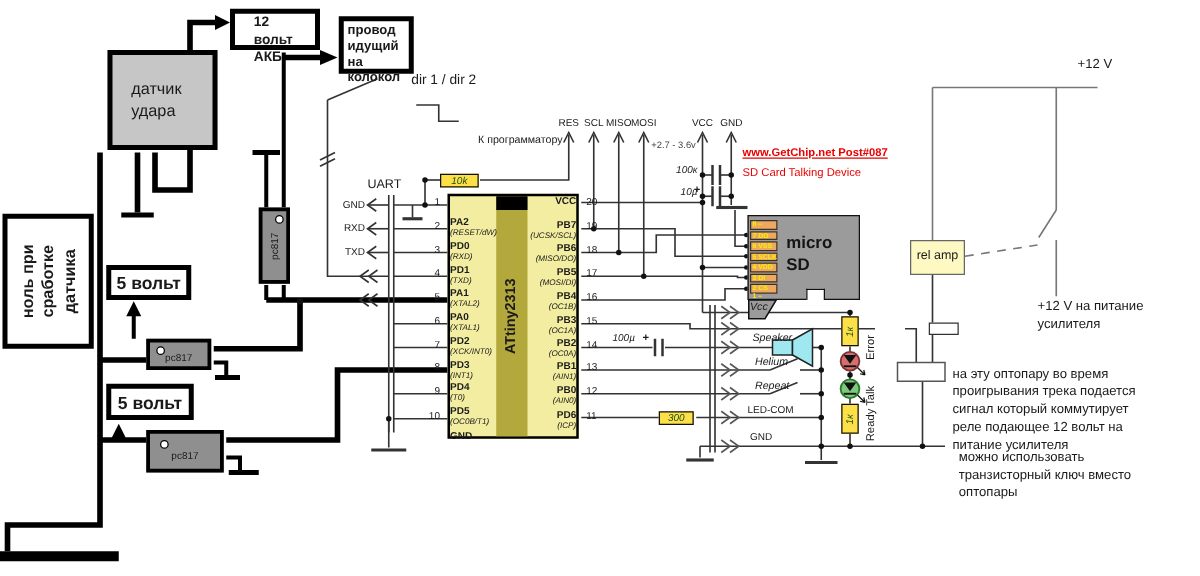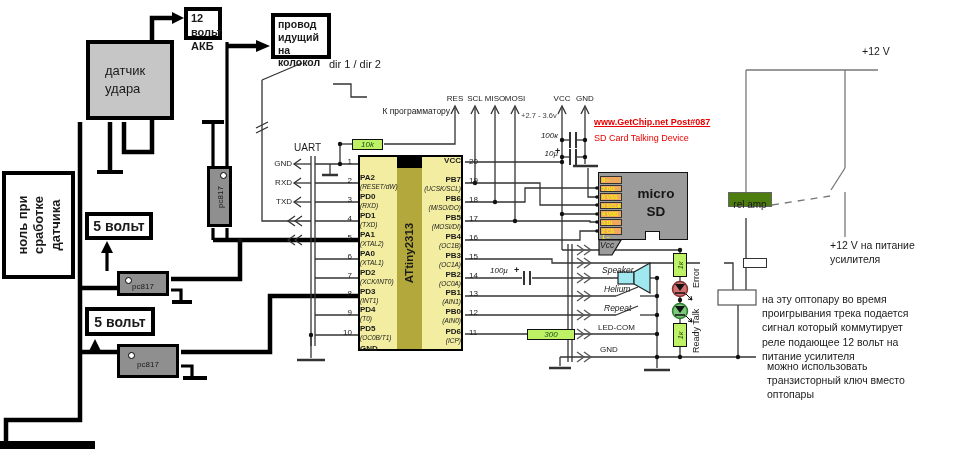--- a/index.html
+++ b/index.html
@@ -22,32 +22,32 @@
   #mcu .band{position:absolute;left:37px;top:0;width:25px;height:100%;background:#b3a83b;}
   #mcu .notch{position:absolute;left:37px;top:0;width:25px;height:11px;background:#000;}
   .pinrow{position:absolute;height:19px;font-size:8px;line-height:8px;}
   .pinrow .num{display:inline-block;width:30px;text-align:right;vertical-align:top;padding-top:1px;font-size:8px;}
   .pinrow .numr{display:inline-block;width:24px;text-align:left;vertical-align:top;padding-left:8px;padding-top:1px;font-size:8px;}
   .pinrow .names{display:inline-block;width:92px;padding-left:8px;vertical-align:top;margin-top:17px;}
   .pinrow .namesr{display:inline-block;width:64px;text-align:right;vertical-align:top;}
   .pname{font-weight:bold;font-size:8px;line-height:8.5px;display:block;}
   .palt{font-style:italic;font-size:6.5px;line-height:7px;display:block;}
   
-  .res{position:absolute;background:#bef264;border:1.2px solid #111;box-sizing:border-box;
+  .res{position:absolute;background:#fde047;border:1.2px solid #111;box-sizing:border-box;
        font-size:8px;font-style:italic;color:#194d19;text-align:center;line-height:9px;}
   .resv{display:flex;align-items:center;justify-content:center;}
   .resv span{transform:rotate(-90deg);display:block;}
   
   #sd{position:absolute;left:598px;top:172px;width:90px;height:68px;background:#9b9b9b;border:1.5px solid #111;box-sizing:border-box;}
   #sd .pad{position:absolute;left:1px;width:22px;height:7.5px;background:#efa95f;border:1px solid #333;box-sizing:border-box;}
   #sd .pad span{font-size:5.5px;font-weight:bold;color:#f5f200;line-height:6px;padding-left:1px;white-space:nowrap;display:block;}
   #sd .notch{position:absolute;left:46px;top:58px;width:15px;height:9px;background:#fff;border:1.5px solid #111;border-bottom:none;box-sizing:border-box;}
-  #sd .sdtxt{position:absolute;left:30px;top:12px;width:54px;text-align:center;font-size:13.5px;font-weight:600;color:#151515;line-height:1.3;}
-  #relamp{position:absolute;left:728px;top:192px;width:44px;height:15px;border:1.2px solid #666;box-sizing:border-box;
-          font-size:10px;text-align:center;line-height:23px;background:#4d7c0f;}
+  #sd .sdtxt{position:absolute;left:30px;top:12px;width:54px;text-align:left;font-size:13.5px;font-weight:600;color:#151515;line-height:1.3;}
+  #relamp{position:absolute;left:728px;top:192px;width:44px;height:28px;border:1.2px solid #666;box-sizing:border-box;
+          font-size:10px;text-align:center;line-height:23px;background:#fef9c3;}
 </style>
 </head>
 <body>
 
 <div id="stage">
 
   <svg id="wires" width="960" height="461" viewBox="0 0 960 461">
 
     <g stroke="#000" fill="none" stroke-width="4.5">
       <path d="M80 122 V420 H6 V441"></path>
@@ -257,21 +257,21 @@
         <circle cx="597" cy="222" r="1.8"></circle>
         <circle cx="597" cy="231" r="1.8"></circle>
     </g>
   </svg>
 
   <div class="abs" style="left:43px;top:40px;width:88px;height:80px;background:#c6c6c6;border:4px solid #000;box-sizing:border-box;">
     <div class="pre" style="padding:18px 0 0 15px;font-size:13px;line-height:1.35;">датчик
 удара</div>
   </div>
 
-  <div class="box" style="left:184px;top:7px;width:38px;height:33px;">
+  <div class="box" style="left:184px;top:7px;width:72px;height:33px;padding-left:12px;">
     <div class="pre b" style="padding:1px 3px;font-size:11px;line-height:1.25;">12 вольт
 АКБ</div>
   </div>
 
   <div class="box" style="left:271px;top:13px;width:60px;height:46px;">
     <div class="pre b" style="padding:1px 3px;font-size:10.5px;line-height:1.22;">провод
 идущий на
 колокол</div>
   </div>
 
@@ -323,21 +323,21 @@
   <div class="pinrow" style="left:397px;top:195px;"><span class="namesr"><span class="pname">PB6</span><span class="palt">(MISO/DO)</span></span><span class="numr">18</span></div>
   <div class="pinrow" style="left:397px;top:214px;"><span class="namesr"><span class="pname">PB5</span><span class="palt">(MOSI/DI)</span></span><span class="numr">17</span></div>
   <div class="pinrow" style="left:397px;top:233px;"><span class="namesr"><span class="pname">PB4</span><span class="palt">(OC1B)</span></span><span class="numr">16</span></div>
   <div class="pinrow" style="left:397px;top:252px;"><span class="namesr"><span class="pname">PB3</span><span class="palt">(OC1A)</span></span><span class="numr">15</span></div>
   <div class="pinrow" style="left:397px;top:271px;"><span class="namesr"><span class="pname">PB2</span><span class="palt">(OC0A)</span></span><span class="numr">14</span></div>
   <div class="pinrow" style="left:397px;top:289px;"><span class="namesr"><span class="pname">PB1</span><span class="palt">(AIN1)</span></span><span class="numr">13</span></div>
   <div class="pinrow" style="left:397px;top:308px;"><span class="namesr"><span class="pname">PB0</span><span class="palt">(AIN0)</span></span><span class="numr">12</span></div>
   <div class="pinrow" style="left:397px;top:328px;"><span class="namesr"><span class="pname">PD6</span><span class="palt">(ICP)</span></span><span class="numr">11</span></div>
 
   <div class="res" style="left:352px;top:139px;width:31px;height:11px;"><span>10k</span></div>
-  <div class="res" style="left:527px;top:329px;width:48px;height:11px;"><span>300</span></div>
+  <div class="res" style="left:527px;top:329px;width:28px;height:11px;"><span>300</span></div>
   <div class="res resv" style="left:673px;top:253px;width:14px;height:24px;">
       <span>1к</span>
     </div>
   <div class="res resv" style="left:673px;top:323px;width:14px;height:24px;">
       <span>1к</span>
     </div>
   <div class="abs" style="left:700px;top:258px;width:24px;height:10px;background:#fff;border:1.2px solid #333;box-sizing:border-box;"></div>
 
   <span class="lbl it" style="left:528px;top:131px;width:30px;text-align:right;font-size:8px;">100к</span>
   <span class="lbl it" style="left:532px;top:149px;width:26px;text-align:right;font-size:8px;">10µ</span>

